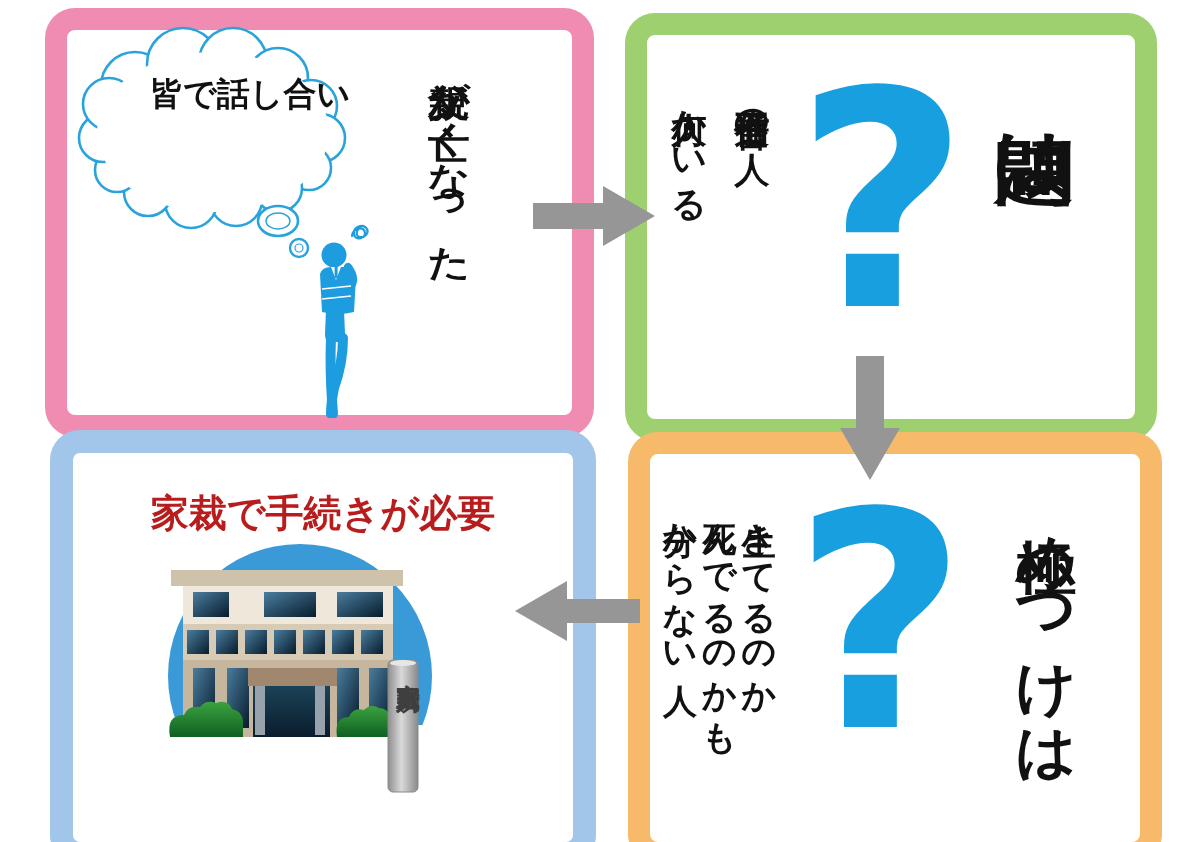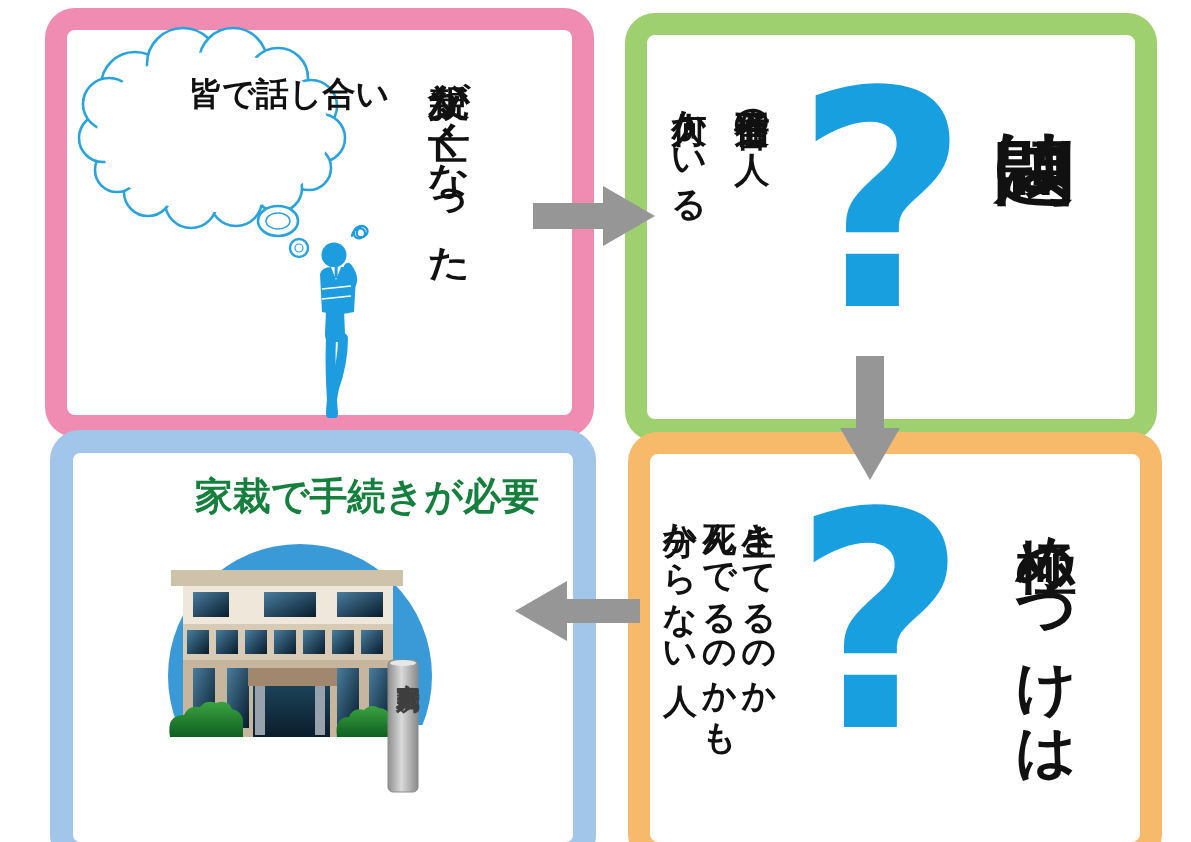--- a/index.html
+++ b/index.html
@@ -26,27 +26,27 @@
   .vnote-line{display:block;}
 
   .qmark{
     position:absolute;font-size:300px;line-height:1;font-weight:700;
     color:var(--question_mark,#189fe0);text-align:center;
   }
   .qmark-problem{left:148px;top:18px;width:172px;}
   .qmark-climax{left:143px;top:20px;width:172px;}
 
   .bubble-svg{position:absolute;left:6px;top:-4px;width:282px;height:240px;}
-  .bubble-line{position:absolute;font-size:33px;font-weight:600;color:#111;white-space:nowrap;margin-left:39px;}
+  .bubble-line{position:absolute;font-size:33px;font-weight:600;color:#111;white-space:nowrap;}
   .bubble-line1{left:83px;top:42px;}
   .bubble-line2{left:107px;top:97px;}
 
   .person-svg{position:absolute;left:243px;top:192px;width:64px;height:196px;z-index:3;}
 
-  .heading-court{position:absolute;left:0;top:18px;width:100%;text-align:center;font-size:38px;font-weight:800;color:#15803d;white-space:nowrap;padding-left:44px;}
+  .heading-court{position:absolute;left:0;top:35px;width:100%;text-align:center;font-size:38px;font-weight:800;color:#b91c1c;white-space:nowrap;}
   .building-svg{position:absolute;left:77px;top:82px;width:290px;height:262px;}
   .sign-label{
     position:absolute;left:317px;top:212px;width:30px;font-size:24px;font-weight:700;
     line-height:1.05;color:#3f3f3f;text-align:center;letter-spacing:1px;
   }
 </style>
 </head>
 <body>
 
 <div class="canvas">

